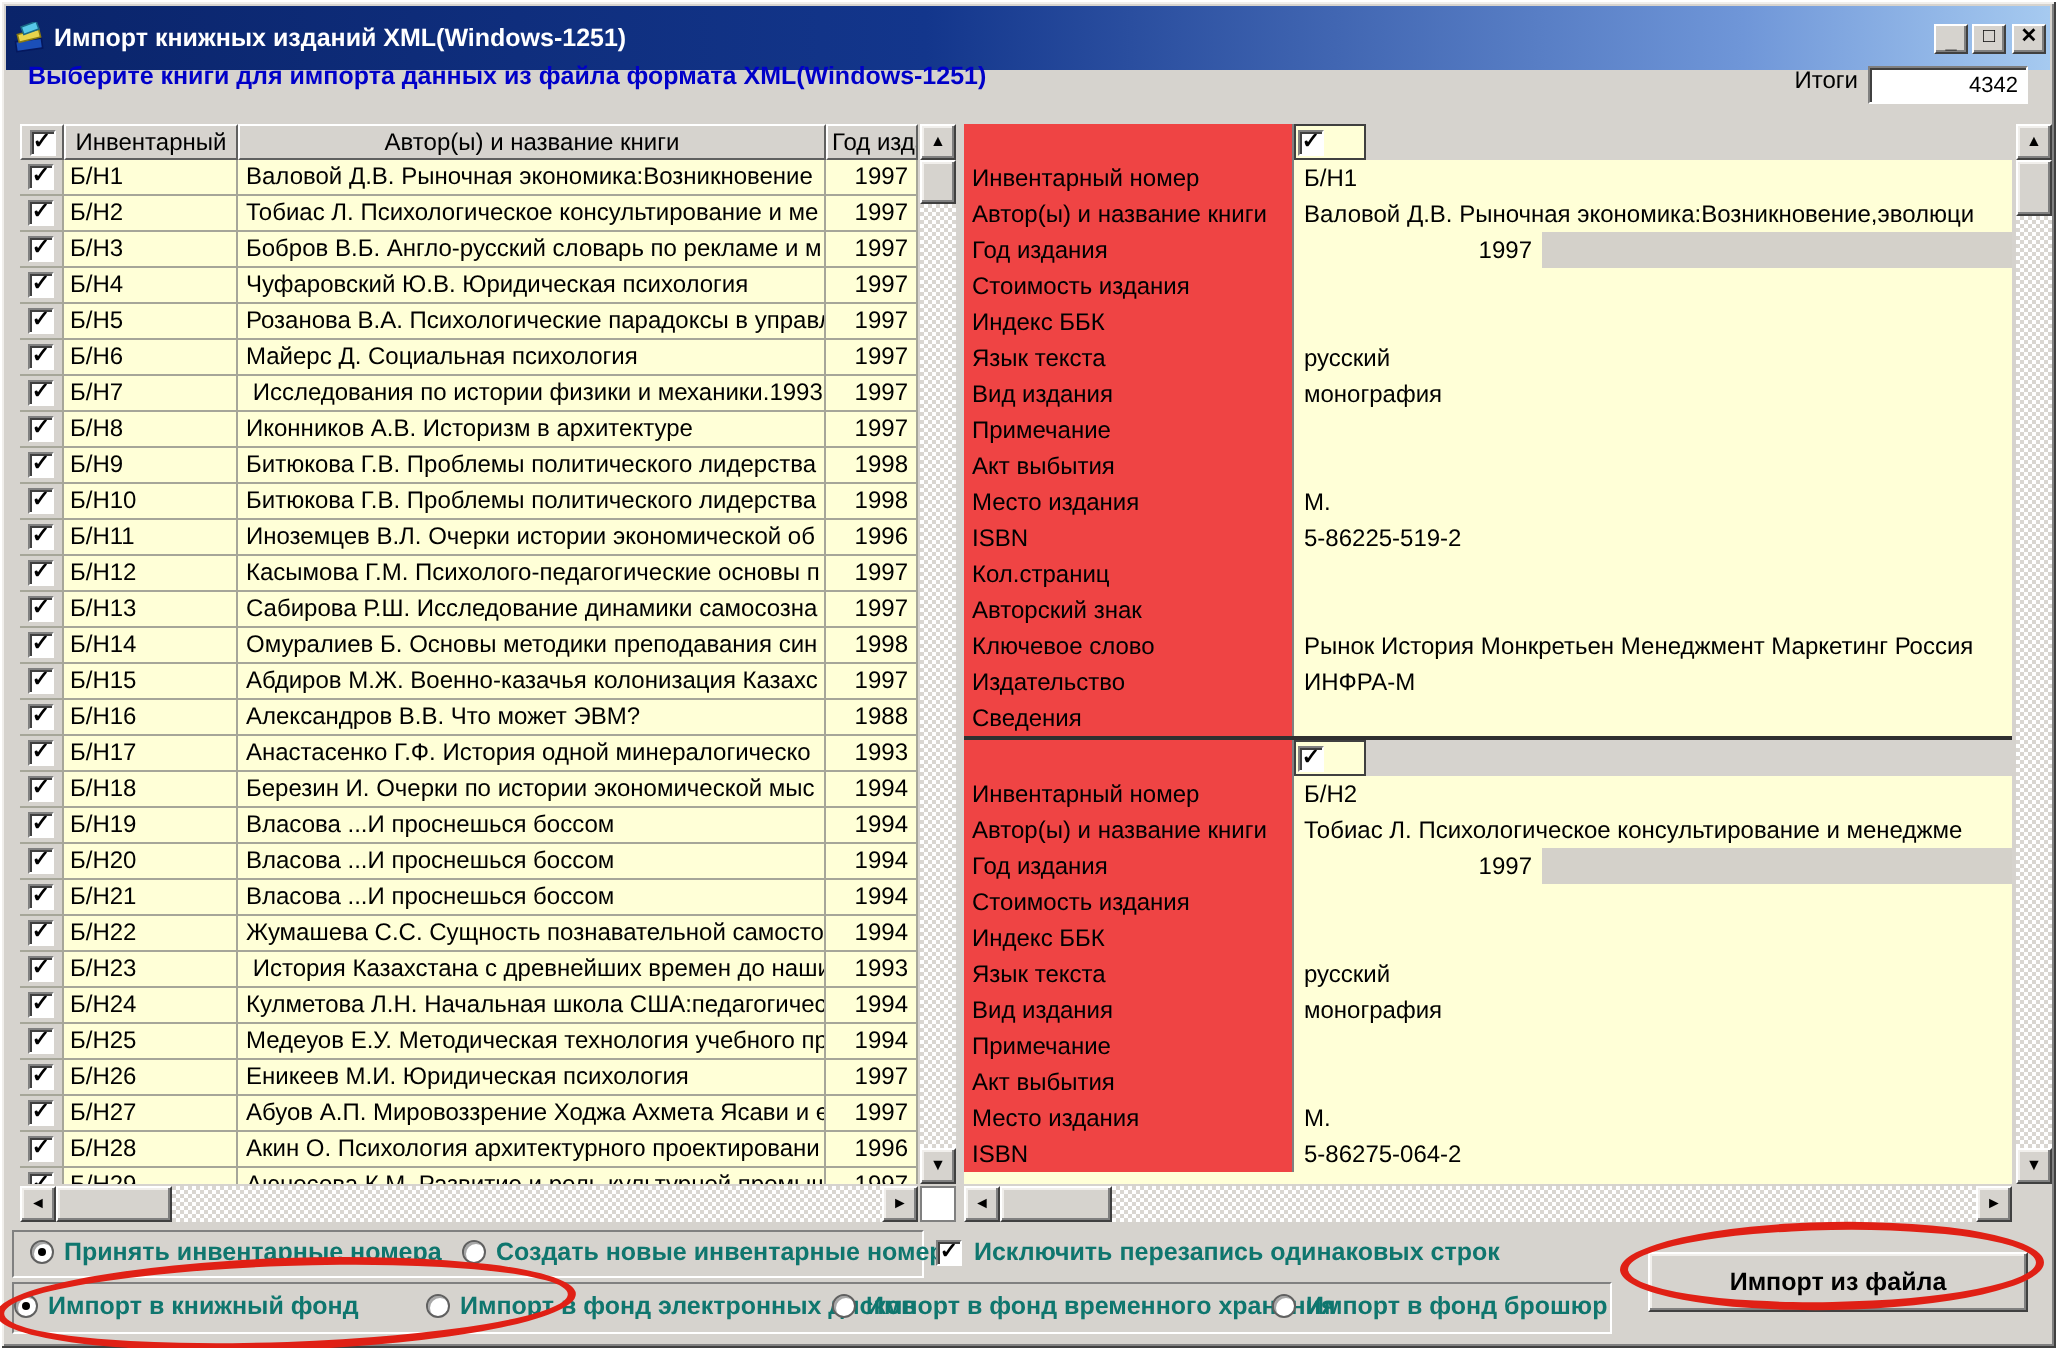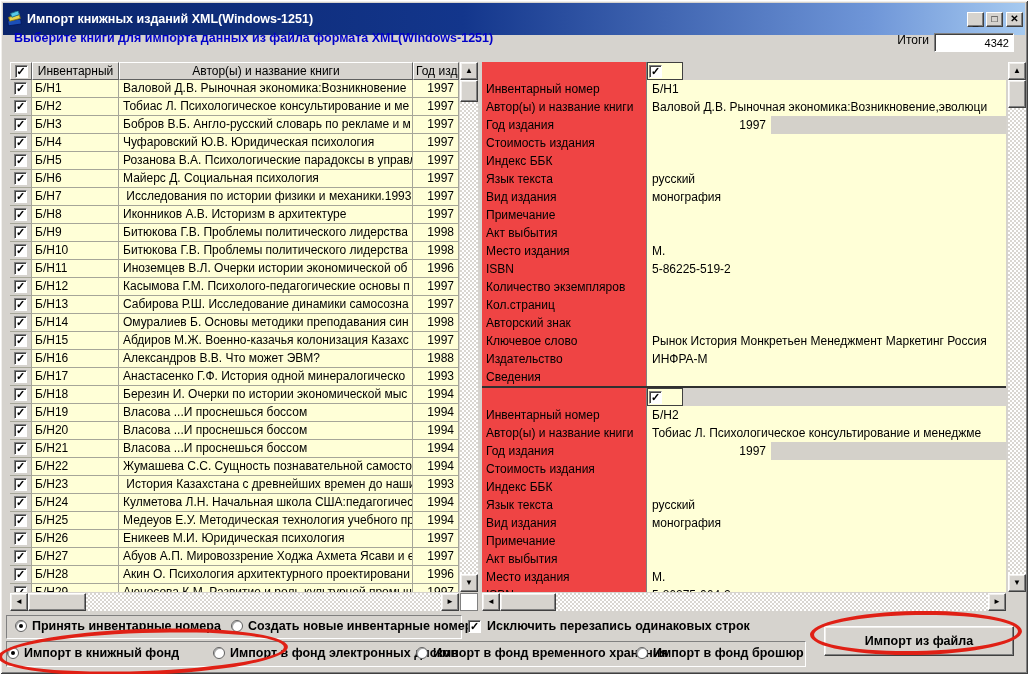--- a/index.html
+++ b/index.html
@@ -74,21 +74,21 @@
   .cbrow{display:flex;height:18px;}
   .cbrow .dlabel{border-right:1px solid #808080;}
   .cbrow .cbfield{flex:0 0 36px;background:#FFFFD7;border:1px solid #404040;display:flex;align-items:center;padding-left:1px;}
   .cbrow::after{content:"";flex:1;background:#D6D3CE;}
   .carddiv{height:2px;background:#303030;}
   
   .optframe{position:absolute;border:1px solid;border-color:#808080 #fff #fff #808080;background:#D6D3CE;}
   .frame1{left:6px;top:615px;width:456px;height:24px;}
   .frame2{left:6px;top:641px;width:800px;height:26px;}
   .opt{position:absolute;display:flex;align-items:center;gap:5px;white-space:nowrap;}
-  .optlabel{color:#000000;font-weight:bold;font-size:12.5px;}
+  .optlabel{color:#0f766e;font-weight:bold;font-size:12.5px;}
   .cbgroup{position:absolute;left:468px;top:619px;display:flex;align-items:center;gap:6px;white-space:nowrap;}
   .importbtn{position:absolute;left:824px;top:626px;width:190px;height:30px;background:#D6D3CE;
     border:1px solid;border-color:#fff #404040 #404040 #fff;box-shadow:inset -1px -1px 0 #808080, inset 1px 1px 0 #f1efec;
     display:flex;align-items:center;justify-content:center;font-weight:bold;font-size:12.5px;color:#000;}
   
   .redellipse{position:absolute;border:4px solid #E02015;border-radius:50%;pointer-events:none;z-index:20;}
   .re-left{left:-2px;top:629px;width:290px;height:46px;transform:rotate(-2deg);}
   .re-right{left:810px;top:611px;width:212px;height:44px;transform:rotate(-1deg);}
 </style>
 </head>
@@ -418,24 +418,20 @@
         <div class="drow">
           <div class="dlabel">Место издания</div>
           <div class="dvalue">М.</div>
         </div>
 
         <div class="drow">
           <div class="dlabel">ISBN</div>
           <div class="dvalue">5-86225-519-2</div>
         </div>
 
-        <div class="drow">
-          <div class="dlabel">Количество экземпляров</div>
-          <div class="dvalue"></div>
-        </div>
 
         <div class="drow">
           <div class="dlabel">Кол.страниц</div>
           <div class="dvalue"></div>
         </div>
 
         <div class="drow">
           <div class="dlabel">Авторский знак</div>
           <div class="dvalue"></div>
         </div>

